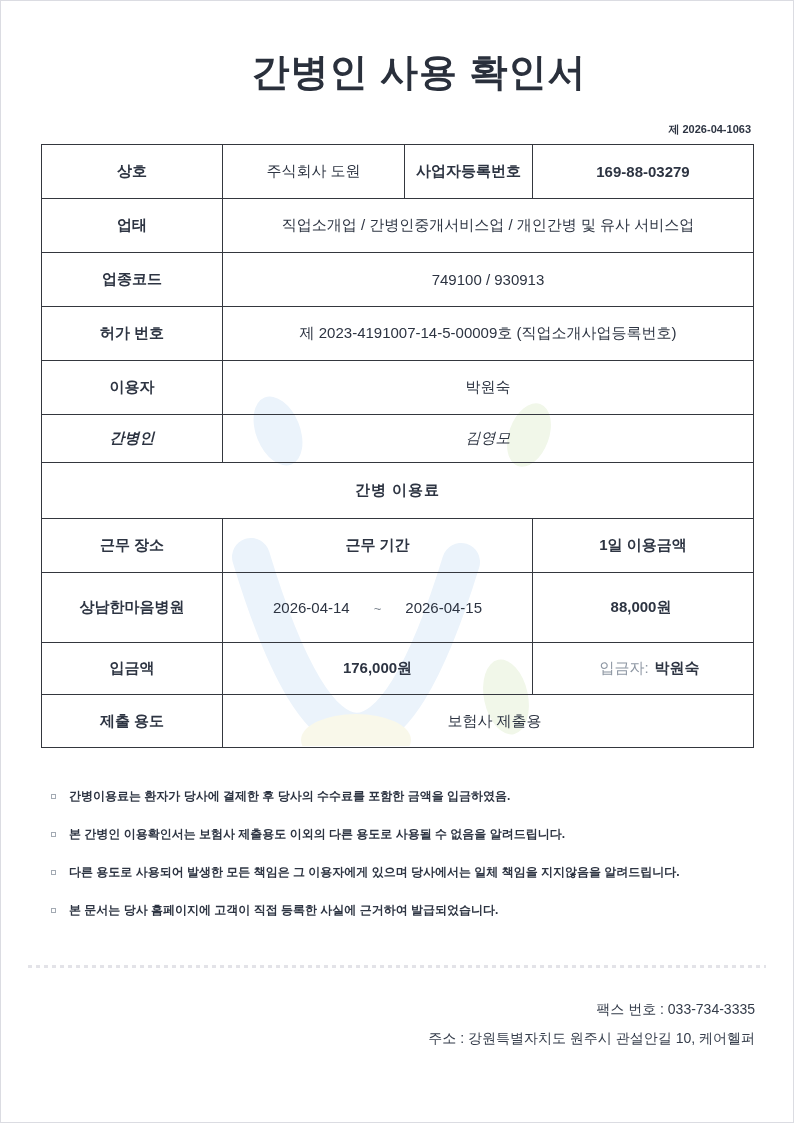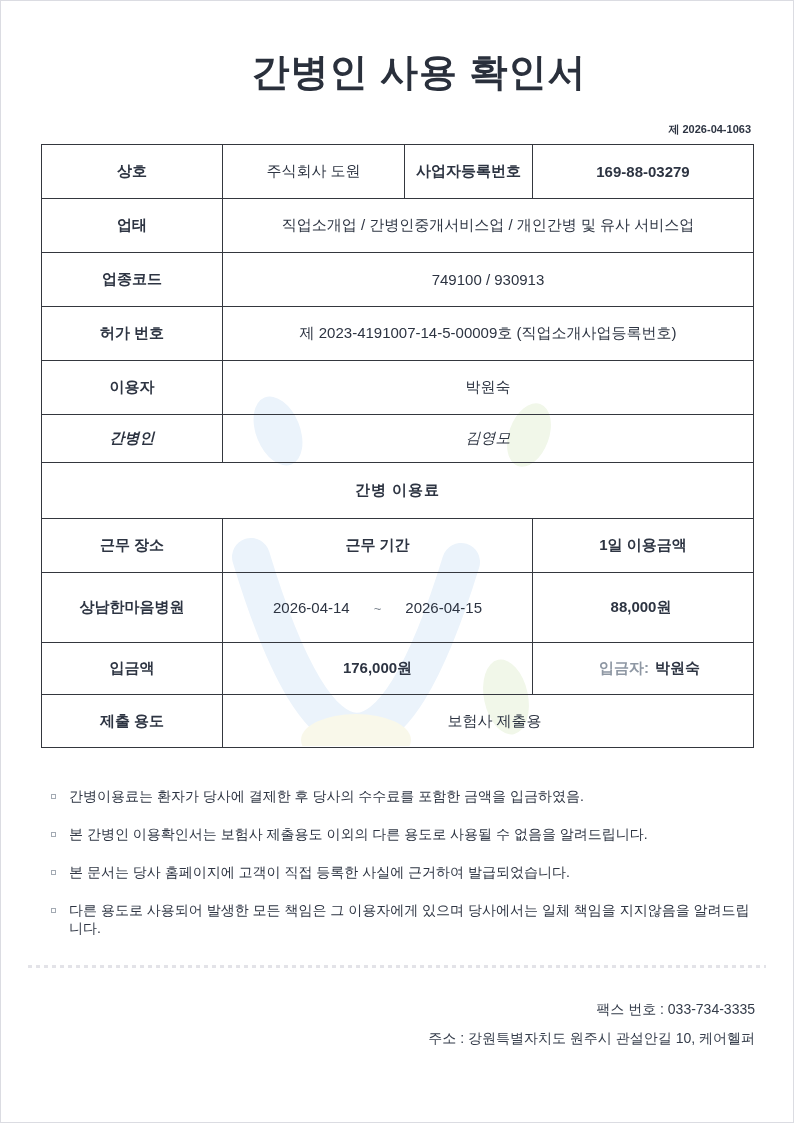--- a/index.html
+++ b/index.html
@@ -15,25 +15,25 @@
   .table-wrap{position:relative;margin:7px 42px 0 40px;}
   .watermark{position:absolute;left:0;top:0;z-index:0;pointer-events:none;}
   table.doc{position:relative;z-index:1;width:712px;border-collapse:collapse;table-layout:fixed;background:transparent;border-radius:13px;}
   table.doc td{border:1px solid var(--border);font-size:15px;text-align:center;vertical-align:middle;color:var(--text);}
   td.lbl{font-weight:700;}
   tr.h54{height:54px;} tr.h48{height:48px;font-style:italic;} tr.h56{height:56px;} tr.h70{height:70px;} tr.h52{height:52px;} tr.h53{height:53px;}
   td.bold{font-weight:700;}
   td.section{font-weight:700;font-size:17px;letter-spacing:1px;}
   td.right-money{text-align:right;padding-right:4px;font-weight:700;}
   td.left-cell{text-align:left;padding-left:13px;}
-  .payer-prefix{color:var(--muted);font-weight:700;}
+  .payer-prefix{color:var(--muted);font-weight:400;}
   .payer-name{font-weight:700;margin-left:6px;}
   .tilde{margin:0 24px;color:#7a828d;font-size:13px;}
   .notes{margin:40px 40px 0 50px;list-style:none;}
-  .note{display:flex;align-items:flex-start;height:38px;font-size:14px;color:var(--text);}
+  .note{display:flex;align-items:flex-start;height:38px;font-size:12px;color:var(--text);font-weight:bold;}
   .note-square{flex:0 0 auto;width:5px;height:5px;border:1px solid #a3aab3;margin:6px 13px 0 0;background:transparent;}
   .dotted-divider{margin:25px 27px 0 27px;height:3px;
     background-image:repeating-linear-gradient(90deg,var(--divider) 0 4px,transparent 4px 8px);}
   .footer{margin:27px 38px 0 0;text-align:right;font-size:14px;line-height:29px;color:#333b49;}
 </style>
 </head>
 <body>
 
 <div class="page">
 
@@ -119,25 +119,25 @@
     <li class="note">
       <span class="note-square"></span>
       <span>간병이용료는 환자가 당사에 결제한 후 당사의 수수료를 포함한 금액을 입금하였음.</span>
     </li>
     <li class="note">
       <span class="note-square"></span>
       <span>본 간병인 이용확인서는 보험사 제출용도 이외의 다른 용도로 사용될 수 없음을 알려드립니다.</span>
     </li>
     <li class="note">
       <span class="note-square"></span>
-      <span>본 문서는 당사 홈페이지에 고객이 직접 등록한 사실에 근거하여 발급되었습니다.</span>
+      <span>다른 용도로 사용되어 발생한 모든 책임은 그 이용자에게 있으며 당사에서는 일체 책임을 지지않음을 알려드립니다.</span>
     </li>
     <li class="note">
       <span class="note-square"></span>
-      <span>다른 용도로 사용되어 발생한 모든 책임은 그 이용자에게 있으며 당사에서는 일체 책임을 지지않음을 알려드립니다.</span>
+      <span>본 문서는 당사 홈페이지에 고객이 직접 등록한 사실에 근거하여 발급되었습니다.</span>
     </li>
   </ul>
 
   <div class="dotted-divider"></div>
 
   <div class="footer">
     <div>팩스 번호 : 033-734-3335</div>
     <div>주소 : 강원특별자치도 원주시 관설안길 10, 케어헬퍼</div>
   </div>
 

